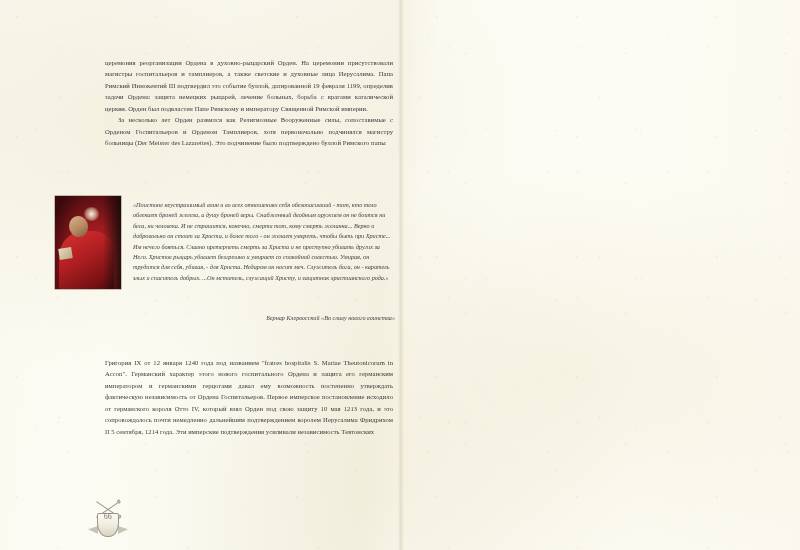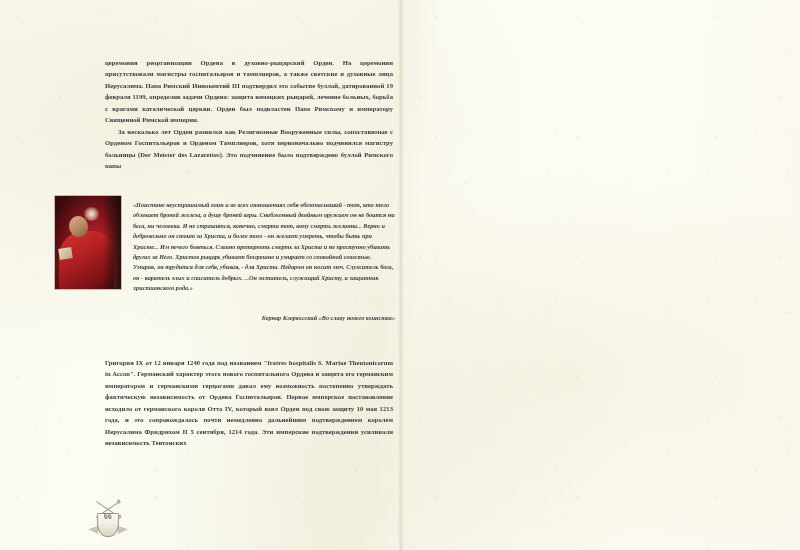--- a/index.html
+++ b/index.html
@@ -54,21 +54,21 @@
     pointer-events: none;
   }
 
   
   .page {
     position: absolute;
     top: 0;
     width: 400px;
     height: 550px;
   }
-  .page-left  { left: 0; font-weight: bold; }
+  .page-left  { left: 0; }
   .page-right { left: 400px; }
 
   
   .txt {
     position: absolute;
     color: #3a3a3c;
     text-align: justify;
     text-justify: inter-word;
     font-size: 6.6px;
     line-height: 11.45px;

